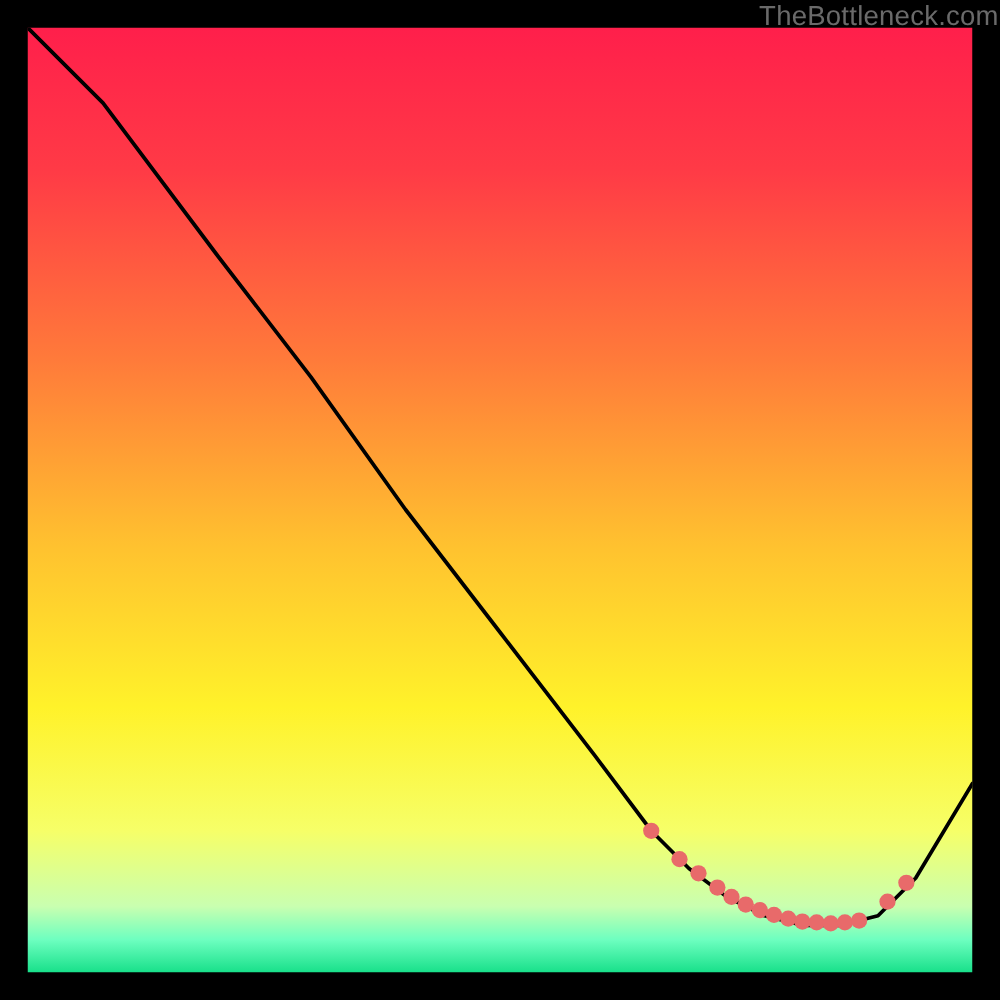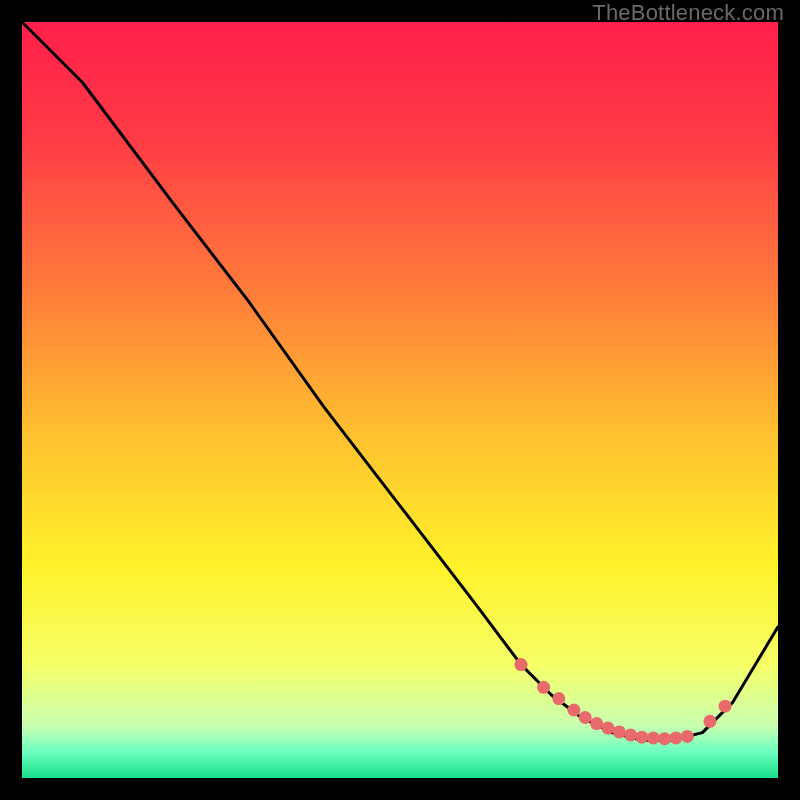--- a/index.html
+++ b/index.html
@@ -24,21 +24,21 @@
     height: 756px;
   }
   .plot svg {
     display: block;
     width: 756px;
     height: 756px;
   }
   .watermark {
     position: absolute;
     top: 0;
-    right: 16px;
+    right: 1px;
     color: #6a6a6a;
     font-size: 22px;
     font-weight: 500;
     letter-spacing: 0.2px;
   }
 </style>
 </head>
 <body>
 
 <div class="stage">

